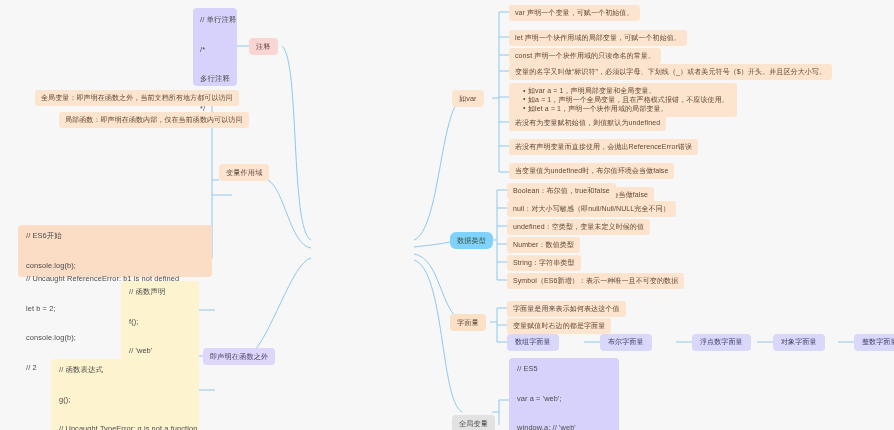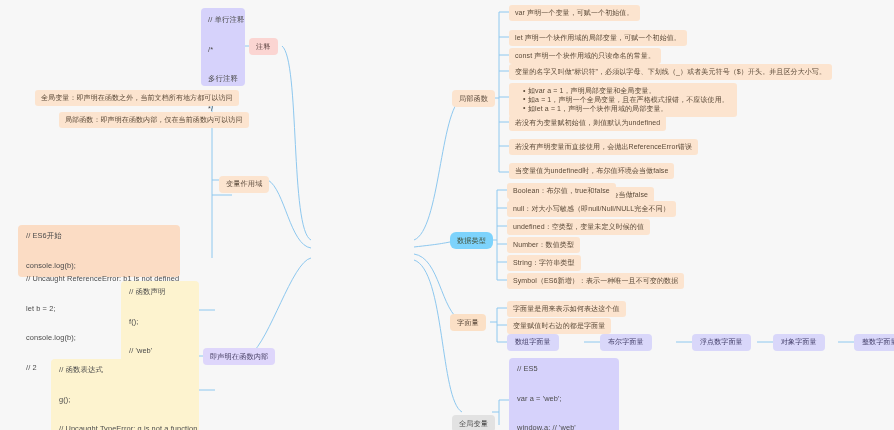--- a/index.html
+++ b/index.html
@@ -121,66 +121,66 @@
 
     <g fill="none" stroke="#8ec8ef" stroke-width="1">
       <path d="M492 412 L 499 412"></path>
       <path d="M499 400 L 499 425"></path>
       <path d="M499 400 L 509 400"></path>
     </g>
   </svg>
 
 
   <div class="node pill t-pink" style="left:249px;top:38px;">注释</div>
-  <div class="node code lilac" style="left:201px;top:8px;width:44px;height:78px;padding:5px 7px;">// 单行注释
+  <div class="node code lilac" style="left:193px;top:8px;width:44px;height:78px;padding:5px 7px;">// 单行注释
 
 /*
 
 多行注释
 
 */</div>
 
-  <div class="node pill t-peach" style="left:219px;top:176px;font-family:Liberation Serif, serif;">变量作用域</div>
+  <div class="node pill t-peach" style="left:219px;top:164px;">变量作用域</div>
 
   <div class="node leaf" style="left:35px;top:90px;">全局变量：即声明在函数之外，当前文档所有地方都可以访问</div>
   <div class="node leaf" style="left:59px;top:112px;">局部函数：即声明在函数内部，仅在当前函数内可以访问</div>
 
-  <div class="node code peach" style="left:18px;top:225px;width:162px;padding:4px 8px;">// ES6开始
+  <div class="node code peach" style="left:18px;top:225px;width:194px;padding:4px 8px;">// ES6开始
 
 console.log(b);</div>
   <div class="node code plain" style="left:18px;top:268px;width:200px;padding:4px 8px;">// Uncaught ReferenceError: b1 is not defined
 
 let b = 2;
 
 console.log(b);
 
 // 2</div>
 
-  <div class="node pill t-purple" style="left:203px;top:348px;">即声明在函数内部</div>
+  <div class="node pill t-purple" style="left:203px;top:348px;">即声明在函数之外</div>
   <div class="node code yellow" style="left:121px;top:281px;width:78px;padding:4px 8px;">// 函数声明
 
 f();
 
 // 'web'
 
 function(){
 
 
 console.log('web');</div>
   <div class="node code yellow" style="left:51px;top:359px;width:140px;padding:4px 8px;">// 函数表达式
 
 g();
 
 // Uncaught TypeError: g is not a function
 
 var g = function(){
 
 // 类似 let 声明也一样</div>
 
-  <div class="node pill t-peach" style="left:452px;top:90px;">局部函数</div>
+  <div class="node pill t-peach" style="left:452px;top:90px;">如var</div>
 
   <div class="node leaf" style="left:509px;top:5px;">var 声明一个变量，可赋一个初始值。</div>
   <div class="node leaf" style="left:509px;top:30px;">let 声明一个块作用域的局部变量，可赋一个初始值。</div>
   <div class="node leaf" style="left:509px;top:48px;">const 声明一个块作用域的只读命名的常量。</div>
   <div class="node leaf" style="left:509px;top:64px;">变量的名字又叫做“标识符”，必须以字母、下划线（_）或者美元符号（$）开头。并且区分大小写。</div>
 
   <div class="node leaf" style="left:509px;top:83px;padding:4px 8px 4px 12px;">
     <ul class="bul">
       <li>如var a = 1，声明局部变量和全局变量。</li>
       <li>如a = 1，声明一个全局变量，且在严格模式报错，不应该使用。</li>

